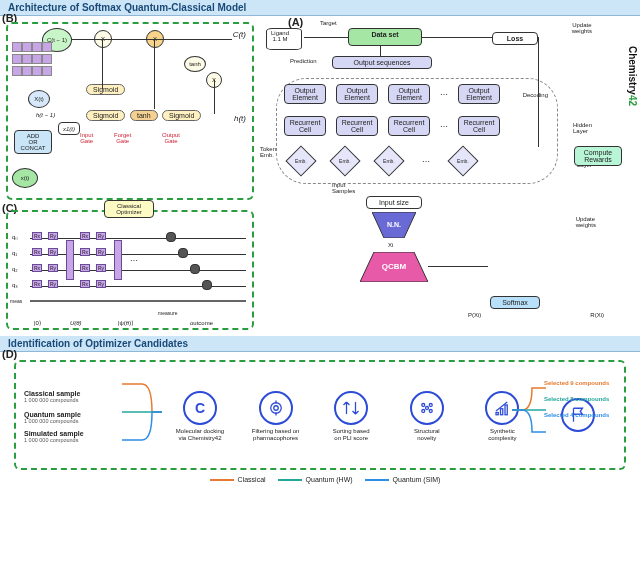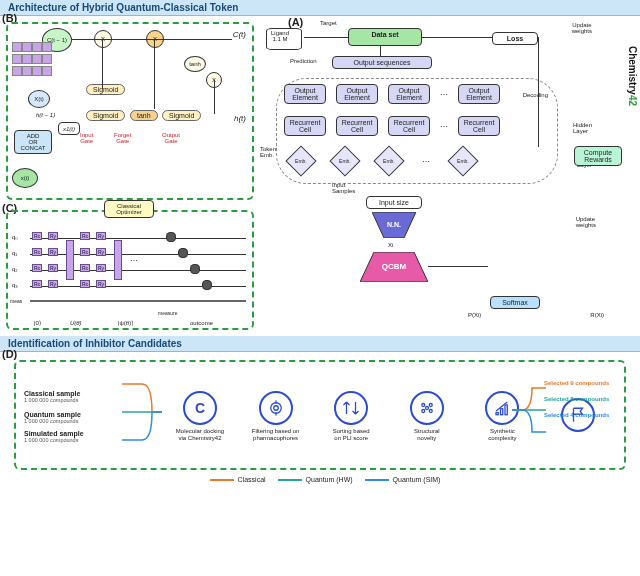--- a/index.html
+++ b/index.html
@@ -33,21 +33,21 @@
   .picon svg { width: 18px; height: 18px; stroke: #2c4bd6; fill: none; stroke-width: 1.7; }
   .plabel { font-size: 6px; text-align: center; width: 60px; margin-top: 3px; line-height: 1.1; }
   .sitem { display: flex; flex-direction: column; align-items: center; }
   .legend-line { display: inline-block; width: 24px; height: 2px; vertical-align: middle; margin: 0 4px 0 10px; }
   .sidebrand { position: absolute; right: 2px; top: 90px; transform: rotate(90deg); transform-origin: right top; font-weight: bold; font-size: 10px; }
   .connect { position:absolute; background:#333; }
 </style>
 </head>
 <body>
 
-<div class="banner">Architecture of Hybrid Quantum-Classical Token</div>
+<div class="banner">Architecture of Softmax Quantum-Classical Model</div>
 
 <div class="row" style="height: 320px;">
 
   <div style="width:260px; display:flex; flex-direction:column;">
 
     <div class="panelB sec">
       <span class="label" style="top:-4px; left:2px;">(B)</span>
       <div class="dashed panelB-in">
 
         <div class="circle" style="position:absolute; top:4px; left:34px; width:30px; height:24px;">C(t − 1)</div>
@@ -235,21 +235,21 @@
     <div class="sidebrand"><span style="color:#111;">Chemistry</span><span style="color:#2a9d3f;">42</span></div>
 
     <div class="connect" style="top:21px; left:44px; width:44px; height:1px;"></div>
     <div class="connect" style="top:21px; left:162px; width:70px; height:1px;"></div>
     <div class="connect" style="top:21px; left:278px; width:1px; height:110px; right:auto;"></div>
     <div class="connect" style="top:30px; left:120px; width:1px; height:10px;"></div>
     <div class="connect" style="top:250px; left:168px; width:60px; height:1px;"></div>
   </div>
 </div>
 
-<div class="banner">Identification of Inhibitor Candidates</div>
+<div class="banner">Identification of Optimizer Candidates</div>
 
 <div class="panelD sec">
   <span class="label" style="top:-4px; left:2px;">(D)</span>
   <div class="dashed panelD-in">
 
     <div style="width:110px; display:flex; flex-direction:column; justify-content:center; gap:6px;">
       <div>
         <div style="font-weight:bold; font-size:7px;">Classical sample</div>
         <div style="font-size:5.5px; color:#555;">1 000 000 compounds</div>
         <div style="height:2px;"></div>

